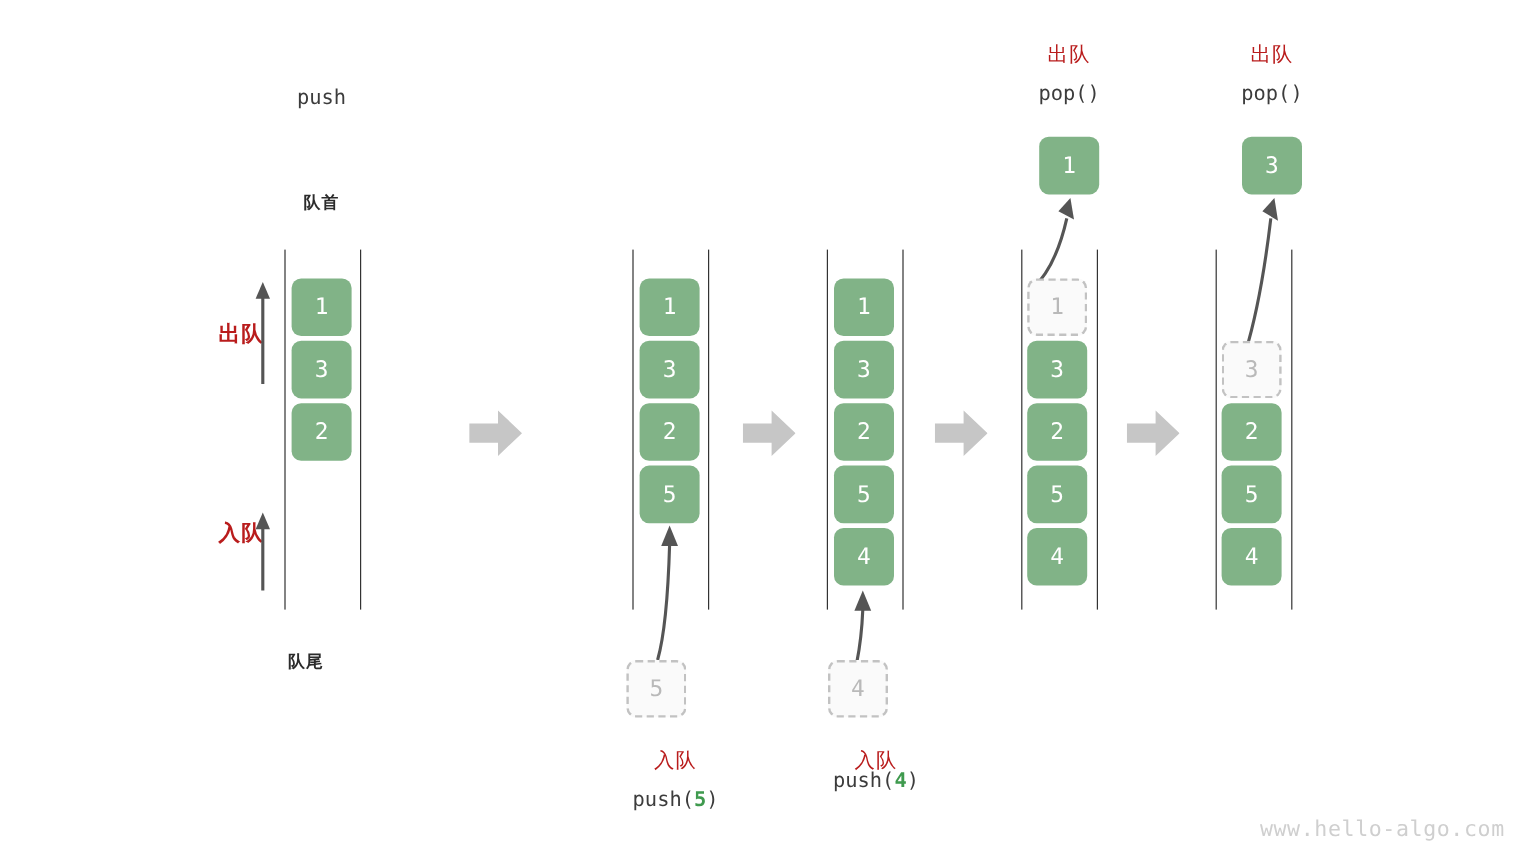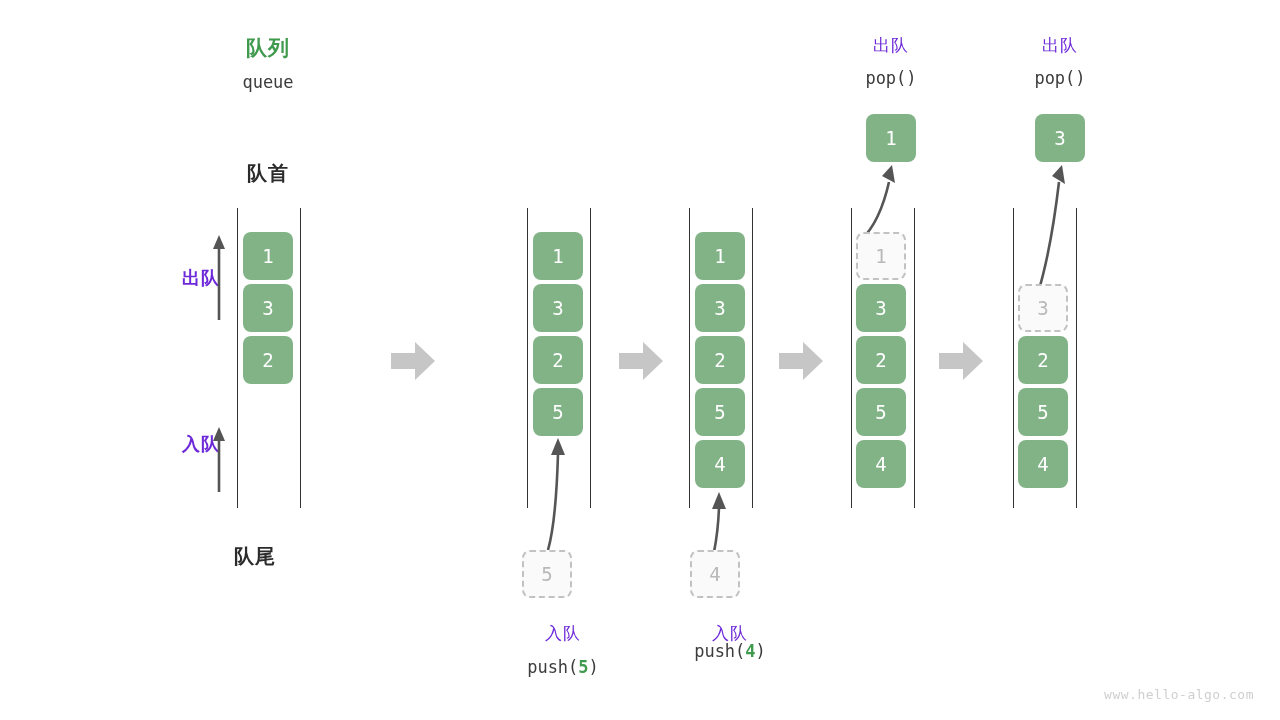--- a/index.html
+++ b/index.html
@@ -18,26 +18,26 @@
   .title-cn {
     font-size: 21px; font-weight: bold; color: #3f9a4e;
     text-align: center; letter-spacing: 1px;
     font-family: "DejaVu Sans", "Liberation Sans", sans-serif;
   }
   .title-mono {
     font-size: 17px; color: #3c3c3c; text-align: center;
     font-family: "DejaVu Sans Mono", "Liberation Mono", monospace;
   }
   .label-bold {
-    font-size: 20px; font-weight: bold; color: #2b2b2b;
+    font-size: 14px; font-weight: bold; color: #2b2b2b;
     text-align: center; letter-spacing: 1px;
     font-family: "DejaVu Sans", "Liberation Sans", sans-serif;
   }
   .op-cn {
-    font-size: 17px; color: #6d28d9; text-align: center; letter-spacing: 1px;
+    font-size: 17px; color: #b91c1c; text-align: center; letter-spacing: 1px;
     font-family: "DejaVu Sans", "Liberation Sans", sans-serif;
   }
   .op-code {
     font-size: 17px; color: #3c3c3c; text-align: center;
     font-family: "DejaVu Sans Mono", "Liberation Mono", monospace;
     white-space: pre;
   }
   .op-code .arg { color: #3f9a4e; font-weight: bold; }
 
   
@@ -69,32 +69,31 @@
   
   .thin-arrow { position: absolute; }
 
   
   .curve { position: absolute; overflow: visible; }
 
   
   .watermark {
     position: absolute;
     right: 26px; bottom: 18px;
-    font-size: 13px; color: #cfcfcf;
+    font-size: 18px; color: #cfcfcf;
     font-family: "DejaVu Sans Mono", "Liberation Mono", monospace;
     letter-spacing: 0.5px;
   }
 </style>
 </head>
 <body>
 
 <div id="stage">
 
-  <div class="abs title-cn" style="left:198px; top:34px; width:140px;">队列</div>
-  <div class="abs title-mono" style="left:198px; top:72px; width:140px;">queue</div>
+  <div class="abs title-mono" style="left:198px; top:72px; width:140px;">push</div>
 
   <div class="abs label-bold" style="left:198px; top:160px; width:140px;">队首</div>
   <div class="abs label-bold" style="left:185px; top:543px; width:140px;">队尾</div>
 
   <div class="abs op-cn" style="left:140px; top:266px; width:80px; text-align:right; font-weight:bold; font-size:18px;">出队</div>
   <svg class="thin-arrow" style="left:208px; top:232px;" width="22" height="90">
     <line x1="11" y1="88" x2="11" y2="14" stroke="#555555" stroke-width="2.6"></line>
     <path d="M11 3 L17 17 L5 17 Z" fill="#555555"></path>
   </svg>
 

